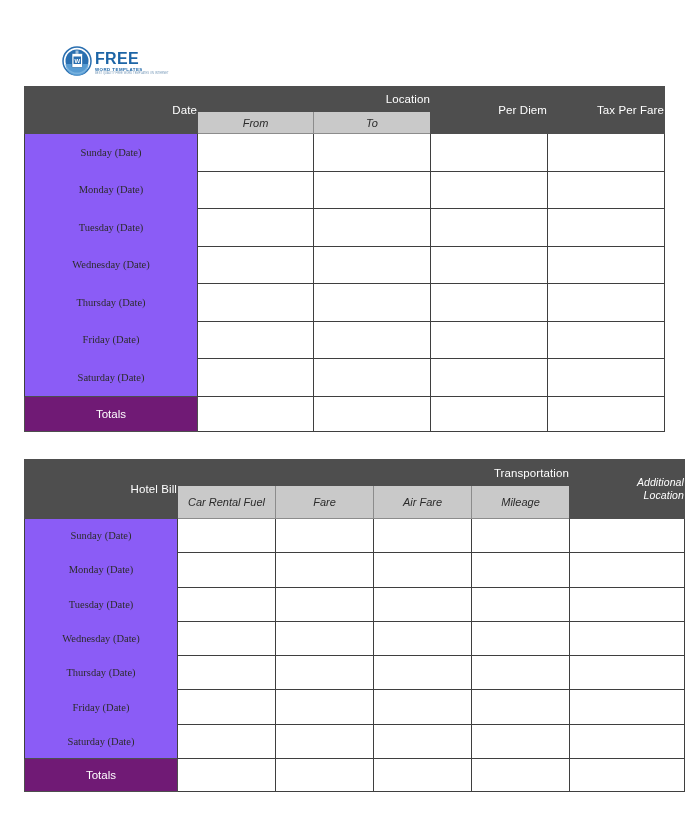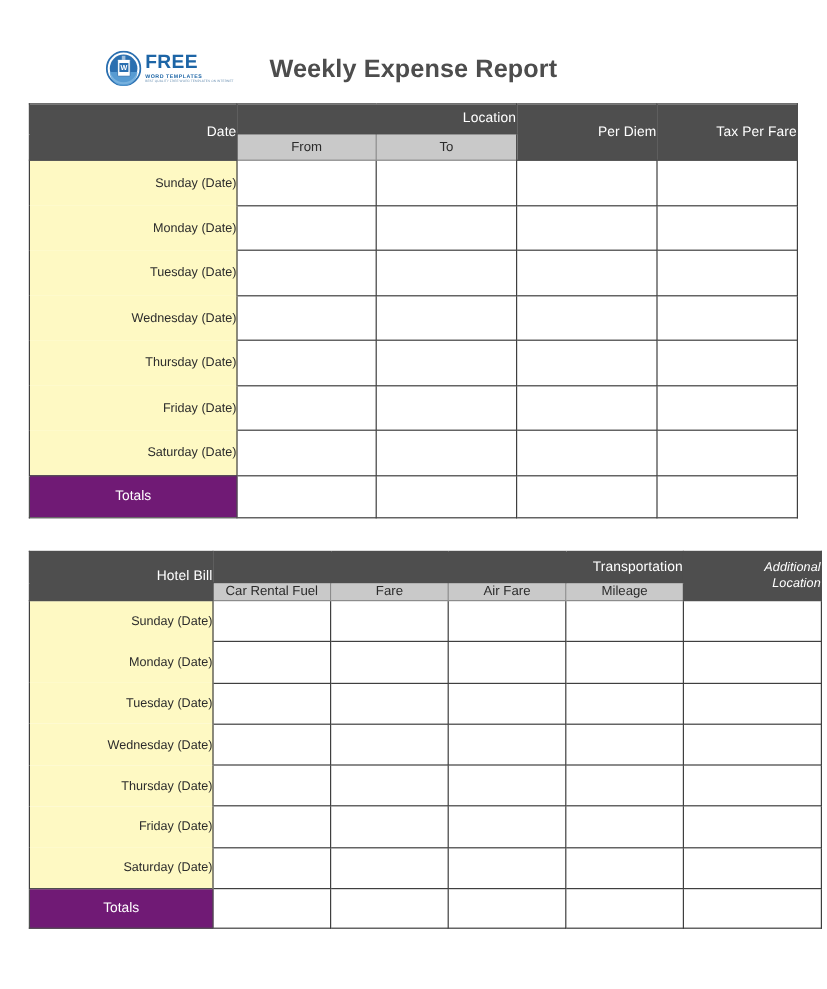--- a/index.html
+++ b/index.html
@@ -25,26 +25,26 @@
   
   .header {
     position: absolute;
     left: 0;
     top: 30px;
     width: 689px;
     height: 56px;
   }
   .logo {
     position: absolute;
-    left: 88px;
+    left: 62px;
     top: 8px;
     width: 96px;
     height: 38px;
     display: flex;
-    align-items: center;
+    align-items: flex-end;
     gap: 3px;
   }
   .logo-badge {
     width: 30px;
     height: 30px;
     flex: 0 0 30px;
   }
   .logo-words {
     display: flex;
     flex-direction: column;
@@ -115,34 +115,36 @@
     line-height: 1.25;
     font-size: 10.5px;
     font-style: italic;
   }
   .hd-light {
     background: #c9c9c9;
     color: #2b2b2b;
     font-size: 11px;
     text-align: center;
     border-color: #8c8c8c !important;
+    font-style: italic;
   }
 
   
   .lbl-col {
-    background: #fef9c3;
+    background: #8b5cf6;
     border-top: none !important;
     border-bottom: none !important;
     border-left: 1px solid #4e4e4e;
     border-right: 1px solid #4e4e4e;
     font-size: 10.5px;
     color: #2c2c2c;
     padding-left: 9px;
-    text-align: right;
+    text-align: center;
     vertical-align: middle;
+    font-family: Liberation Serif, serif;
   }
   .lbl-col.first-body { border-top: none !important; }
 
   .cell {
     background: #ffffff;
     border: 1px solid #3f3f3f;
   }
 
   .totals-cell {
     background: #701a75;
@@ -156,21 +158,21 @@
   
   #table-expense { left: 24px; top: 86px; width: 640px; }
   #table-expense .r-head-top { height: 25px; }
   #table-expense .r-head-sub  { height: 22px; }
   #table-expense .r-body      { height: 37.5px; }
   #table-expense .r-totals    { height: 35px; }
 
   
   #table-transport { left: 24px; top: 459px; width: 660px; }
   #table-transport .r-head-top { height: 26px; }
-  #table-transport .r-head-sub  { height: 15px; }
+  #table-transport .r-head-sub  { height: 33px; }
   #table-transport .r-body      { height: 34.3px; }
   #table-transport .r-totals    { height: 33px; }
 </style>
 </head>
 <body>
 
 <div class="page">
 
   <div class="header">
 
@@ -185,21 +187,20 @@
         <text x="30.5" y="33" font-family="'Liberation Sans', sans-serif" font-size="12" font-weight="700" fill="#ffffff" text-anchor="middle">W</text>
         <rect x="27" y="9" width="6" height="7" fill="#9fbfdc"></rect>
       </svg>
       <span class="logo-words">
         <span class="logo-free">FREE</span>
         <span class="logo-sub">WORD TEMPLATES</span>
         <span class="logo-sub2">BEST QUALITY FREE WORD TEMPLATES ON INTERNET</span>
       </span>
     </div>
 
-    <div class="doc-title">Weekly Expense Report</div>
   </div>
 
   <table class="xtable" id="table-expense">
     <colgroup>
       <col style="width:173px">
       <col style="width:116px">
       <col style="width:117px">
       <col style="width:117px">
       <col style="width:117px">
     </colgroup>

